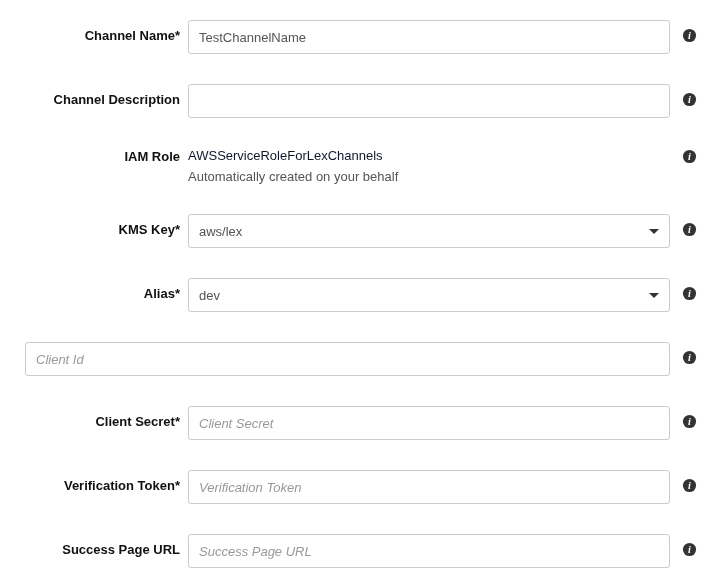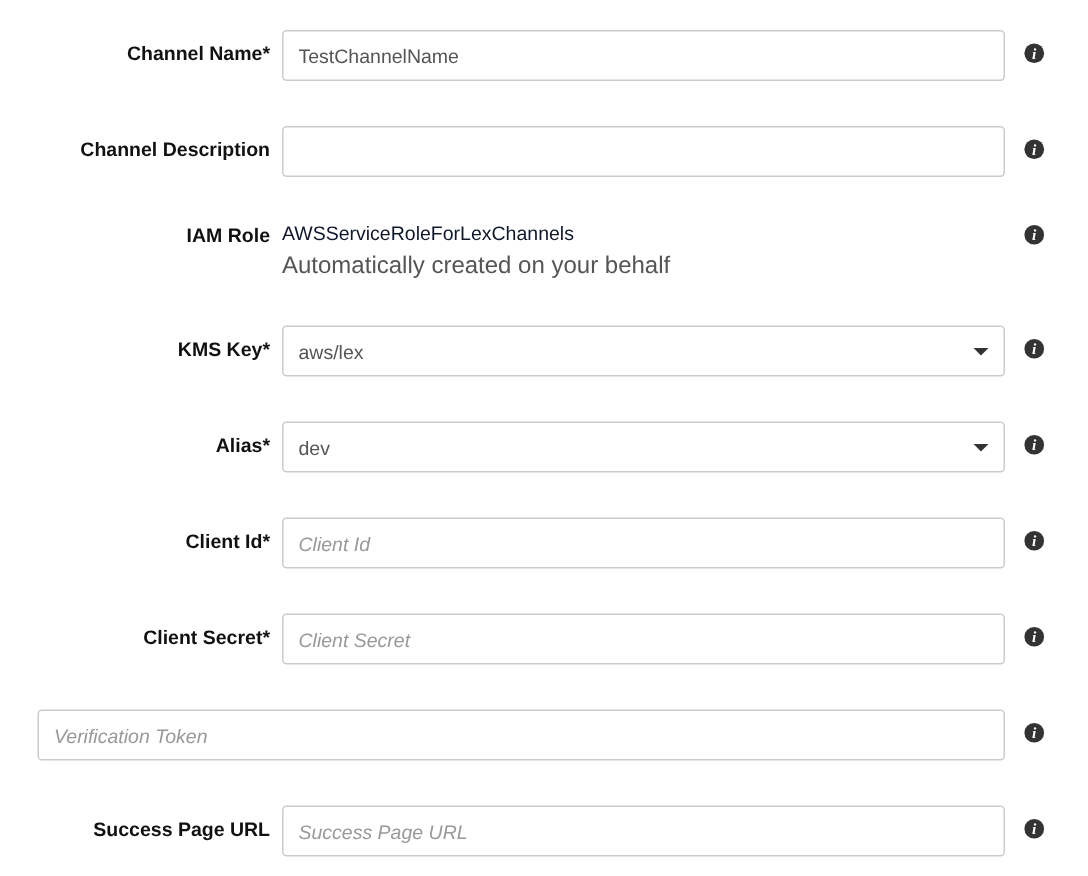--- a/index.html
+++ b/index.html
@@ -15,21 +15,21 @@
       padding: 7px 10px;
       font-size: 13px;
       height: 34px;
       color: #555;
       background: #fff;
     }
     input[type="text"]::placeholder { color: #999; font-style: italic; }
     .select-box { display: flex; align-items: center; justify-content: space-between; cursor: pointer; }
     .caret { width: 0; height: 0; border-left: 5px solid transparent; border-right: 5px solid transparent; border-top: 5px solid #333; }
     a.link { color: #0f172a; text-decoration: none; }
-    .helper { color: #555; font-size: 16px; margin-top: 6px; }
+    .helper { color: #555; font-size: 13px; margin-top: 6px; }
     .info-icon { color: #333; font-weight: bold; }
     .info-icon svg { width: 15px; height: 15px; display: block; }
   </style>
 </head>
 <body>
 
 <div class="form-row">
   <div class="label-col">Channel Name*</div>
   <div class="field-col">
     <input type="text" value="TestChannelName" style="">
@@ -105,21 +105,20 @@
       <span class="info-icon">
         <svg viewBox="0 0 16 16">
           <circle cx="8" cy="8" r="7" fill="#333"></circle>
           <text x="8" y="12" text-anchor="middle" fill="#fff" font-size="11" font-family="serif" font-style="italic" font-weight="bold">i</text>
         </svg>
       </span>
     </div>
 </div>
 
 <div class="form-row">
-  <div class="label-col">Client Id*</div>
   <div class="field-col">
     <input type="text" placeholder="Client Id" style="">
   </div>
   <div class="info-col">
       <span class="info-icon">
         <svg viewBox="0 0 16 16">
           <circle cx="8" cy="8" r="7" fill="#333"></circle>
           <text x="8" y="12" text-anchor="middle" fill="#fff" font-size="11" font-family="serif" font-style="italic" font-weight="bold">i</text>
         </svg>
       </span>
@@ -135,20 +134,21 @@
       <span class="info-icon">
         <svg viewBox="0 0 16 16">
           <circle cx="8" cy="8" r="7" fill="#333"></circle>
           <text x="8" y="12" text-anchor="middle" fill="#fff" font-size="11" font-family="serif" font-style="italic" font-weight="bold">i</text>
         </svg>
       </span>
     </div>
 </div>
 
 <div class="form-row">
+  <div class="label-col">Verification Token*</div>
   <div class="field-col">
     <input type="text" placeholder="Verification Token" style="">
   </div>
   <div class="info-col">
       <span class="info-icon">
         <svg viewBox="0 0 16 16">
           <circle cx="8" cy="8" r="7" fill="#333"></circle>
           <text x="8" y="12" text-anchor="middle" fill="#fff" font-size="11" font-family="serif" font-style="italic" font-weight="bold">i</text>
         </svg>
       </span>

